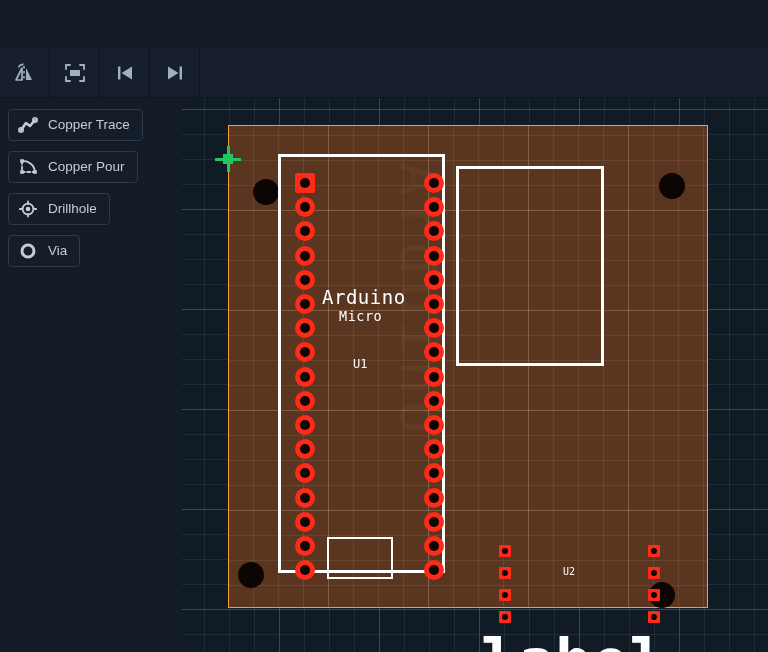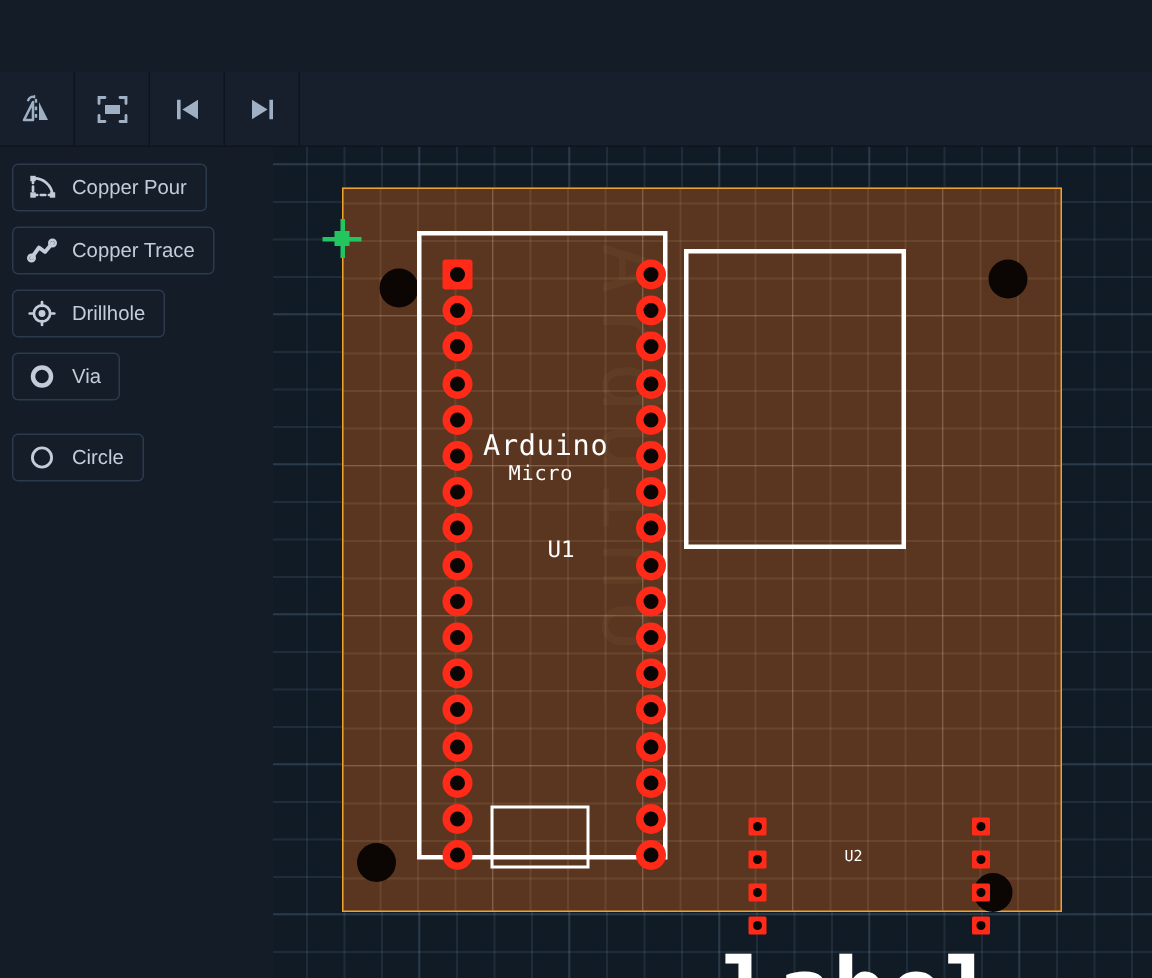--- a/index.html
+++ b/index.html
@@ -283,39 +283,39 @@
     </div>
 
     <div class="tb-spacer"></div>
   </div>
 
   <div id="sidebar">
 
     <div class="tool-row"><div class="tool">
       <span class="ticon">
         <svg width="20" height="18" viewBox="0 0 20 18">
+          <path d="M3 14 L8 7 L12 10 L17 4" fill="none" stroke="#c3ccd8" stroke-width="2.6" stroke-linecap="round" stroke-linejoin="round"></path>
+          <circle cx="3" cy="14" r="2.2" fill="none" stroke="#c3ccd8" stroke-width="1.6"></circle>
+          <circle cx="17" cy="4" r="2.2" fill="none" stroke="#c3ccd8" stroke-width="1.6"></circle>
+        </svg>
+      </span>
+      <span class="tlabel">Copper Trace</span>
+    </div></div>
+
+    <div class="tool-row"><div class="tool">
+      <span class="ticon">
+        <svg width="20" height="18" viewBox="0 0 20 18">
           <path d="M4 3 L4 14 L17 14" fill="none" stroke="#c3ccd8" stroke-width="1.8" stroke-dasharray="3 2.4" stroke-linecap="round"></path>
           <path d="M4 3 A12 12 0 0 1 17 14" fill="none" stroke="#c3ccd8" stroke-width="1.8"></path>
           <rect x="2.2" y="1.2" width="3.6" height="3.6" fill="#c3ccd8"></rect>
           <rect x="2.2" y="12.2" width="3.6" height="3.6" fill="#c3ccd8"></rect>
           <rect x="15.2" y="12.2" width="3.6" height="3.6" fill="#c3ccd8"></rect>
         </svg>
       </span>
       <span class="tlabel">Copper Pour</span>
-    </div></div>
-
-    <div class="tool-row"><div class="tool">
-      <span class="ticon">
-        <svg width="20" height="18" viewBox="0 0 20 18">
-          <path d="M3 14 L8 7 L12 10 L17 4" fill="none" stroke="#c3ccd8" stroke-width="2.6" stroke-linecap="round" stroke-linejoin="round"></path>
-          <circle cx="3" cy="14" r="2.2" fill="none" stroke="#c3ccd8" stroke-width="1.6"></circle>
-          <circle cx="17" cy="4" r="2.2" fill="none" stroke="#c3ccd8" stroke-width="1.6"></circle>
-        </svg>
-      </span>
-      <span class="tlabel">Copper Trace</span>
     </div></div>
 
     <div class="tool-row"><div class="tool">
       <span class="ticon">
         <svg width="20" height="18" viewBox="0 0 20 18">
           <circle cx="10" cy="9" r="5.4" fill="none" stroke="#c3ccd8" stroke-width="1.8"></circle>
           <circle cx="10" cy="9" r="2.3" fill="#c3ccd8"></circle>
           <g stroke="#c3ccd8" stroke-width="1.8" stroke-linecap="round">
             <path d="M10 1.4 L10 4"></path>
                 <path d="M10 14 L10 16.6"></path>
@@ -334,28 +334,20 @@
           <circle cx="10" cy="9" r="2.6" fill="#141d28"></circle>
         </svg>
       </span>
       <span class="tlabel">Via</span>
     </div></div>
 
     <div class="tool-gap"></div>
 
 
 
-    <div class="tool-row"><div class="tool">
-      <span class="ticon">
-        <svg width="20" height="18" viewBox="0 0 20 18">
-          <circle cx="10" cy="9" r="6.4" fill="none" stroke="#c3ccd8" stroke-width="1.9"></circle>
-        </svg>
-      </span>
-      <span class="tlabel">Circle</span>
-    </div></div>
 
 
   </div>
 
   <div id="canvas">
     <div id="canvas-major"></div>
 
     <div id="board">
       <div id="board-grid"></div>
       <div id="board-major"></div>
@@ -365,21 +357,21 @@
       <div class="mount-hole" style="left:430px; top:47px;"></div>
       <div class="mount-hole" style="left:9px;   top:436px;"></div>
       <div class="mount-hole" style="left:420px; top:456px;"></div>
 
       <div class="silk-rect" style="left:49px; top:28px; width:167px; height:419px;"></div>
 
       <div class="silk-rect thin" style="left:98px; top:411px; width:66px; height:42px;"></div>
 
       <div class="silk-text" style="left:93px; top:160px; font-size:19px; letter-spacing:.5px;">Arduino</div>
       <div class="silk-text" style="left:110px; top:182px; font-size:13.5px; letter-spacing:.5px;">Micro</div>
-      <div class="silk-text" style="left:136px; top:231px; font-size:15px;">U1</div>
+      <div class="silk-text" style="left:124px; top:231px; font-size:12px;">U1</div>
 
       <div class="silk-rect" style="left:227px; top:40px; width:148px; height:200px;"></div>
 
       <div class="silk-text" style="left:334px; top:440px; font-size:10px;">U2</div>
 
       <div class="silk-text" style="left:252px; top:500px; font-size:60px; font-weight:bold; letter-spacing:1px;">label</div>
 
       <div id="u1-pads">
           <div class="pad sq1" style="left: 66px; top: 47px; width: 20px; height: 20px;">
             <div class="drill" style="width: 10px; height: 10px;"></div>

